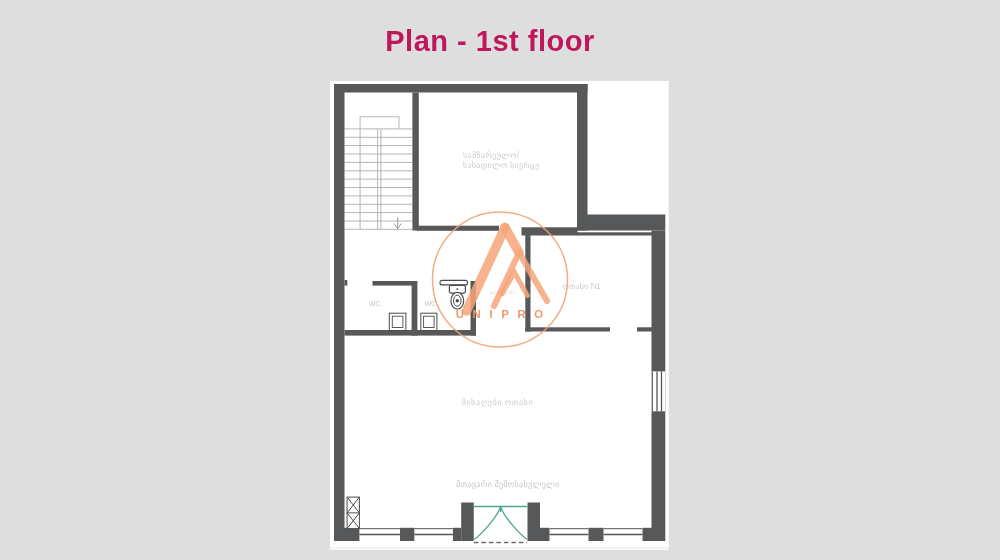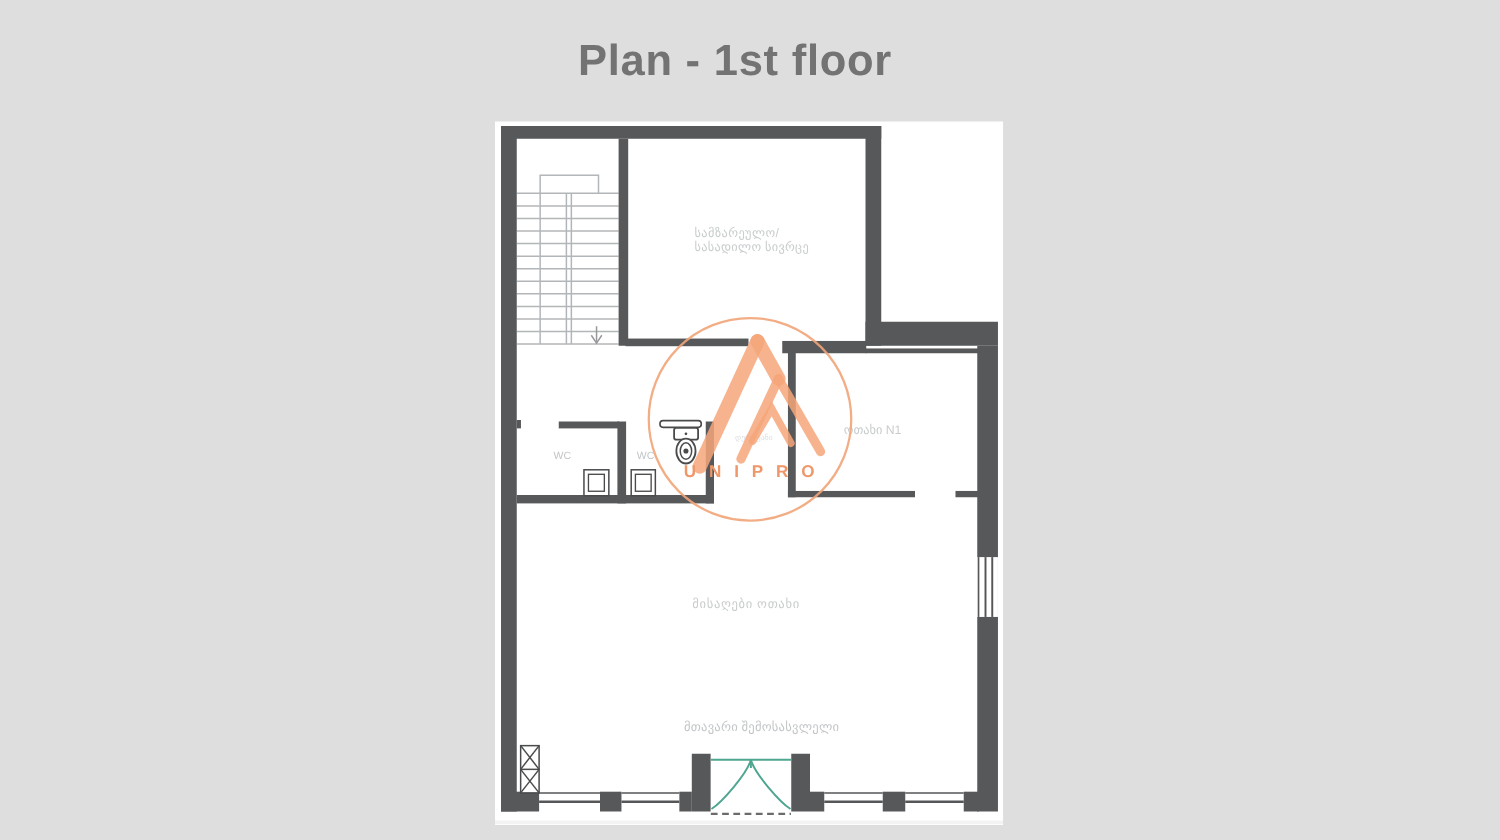--- a/index.html
+++ b/index.html
@@ -1,19 +1,19 @@
 <!DOCTYPE html>
 <html><head>
 <meta charset="utf-8">
 <style>
   html,body{margin:0;padding:0;}
   body{width:1000px;height:560px;background:#dedede;overflow:hidden;position:relative;
        font-family:"Liberation Sans",sans-serif;}
   #title{position:absolute;left:0;top:25px;width:980px;text-align:center;
-         font-size:29px;font-weight:bold;color:#737373;letter-spacing:.5px;}
+         font-size:29px;font-weight:bold;color:#be185d;letter-spacing:.5px;}
   svg{position:absolute;left:0;top:0;}
 </style>
 </head>
 <body>
 
 <div id="title">Plan - 1st floor</div>
 <svg width="1000" height="560" viewBox="0 0 1000 560">
 
   <g>
       <rect x="330" y="81" width="338.7" height="469" fill="#ffffff"></rect>

